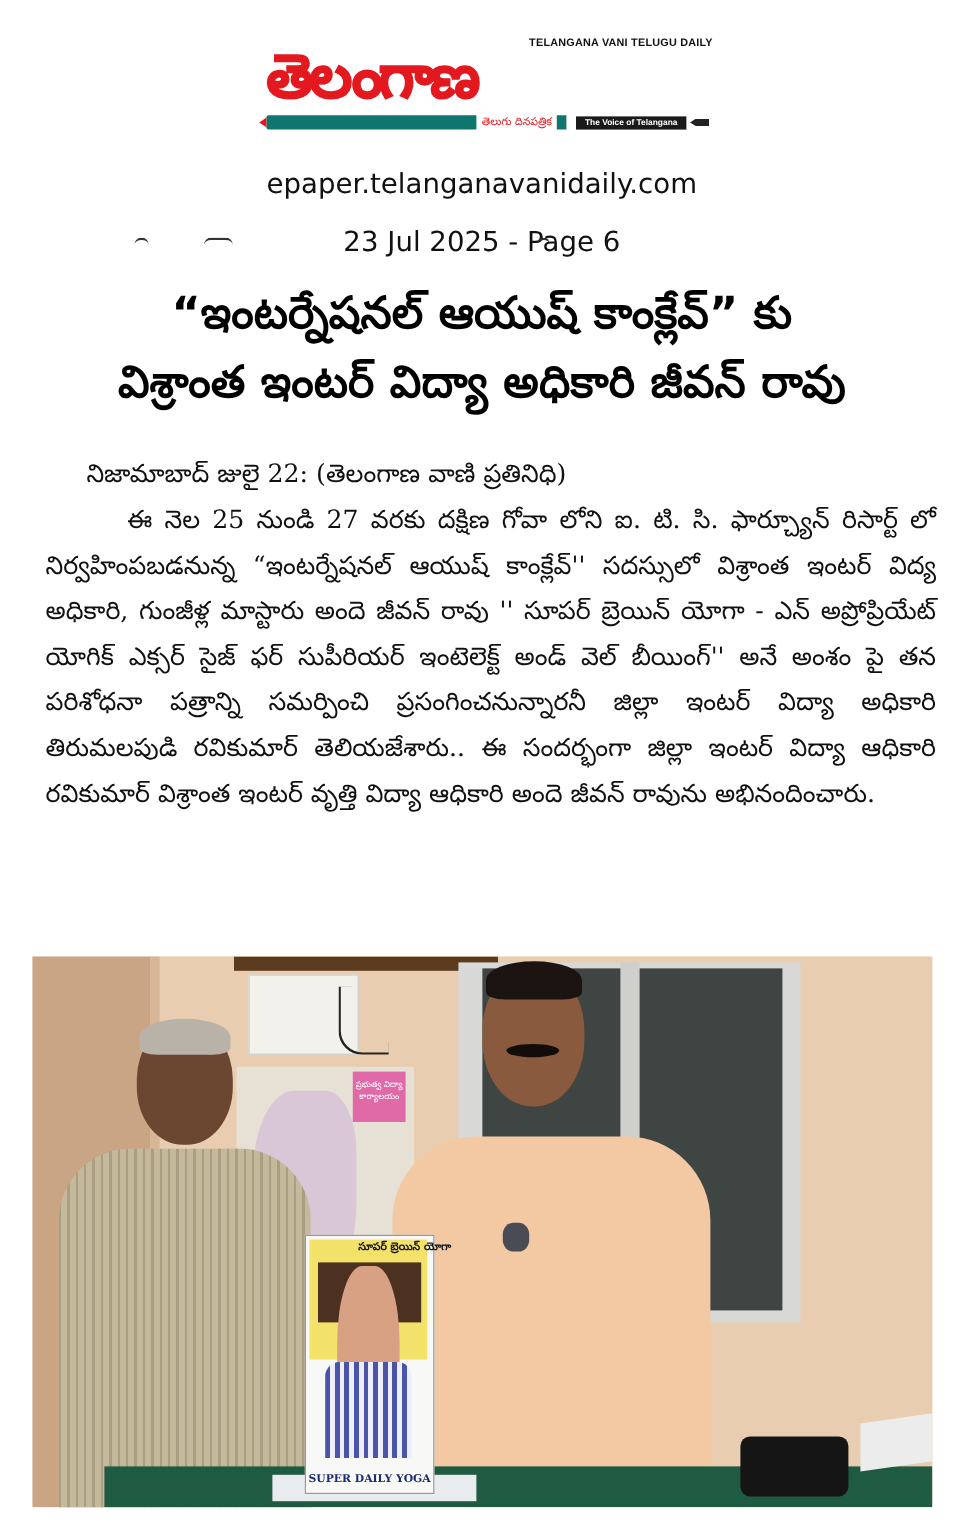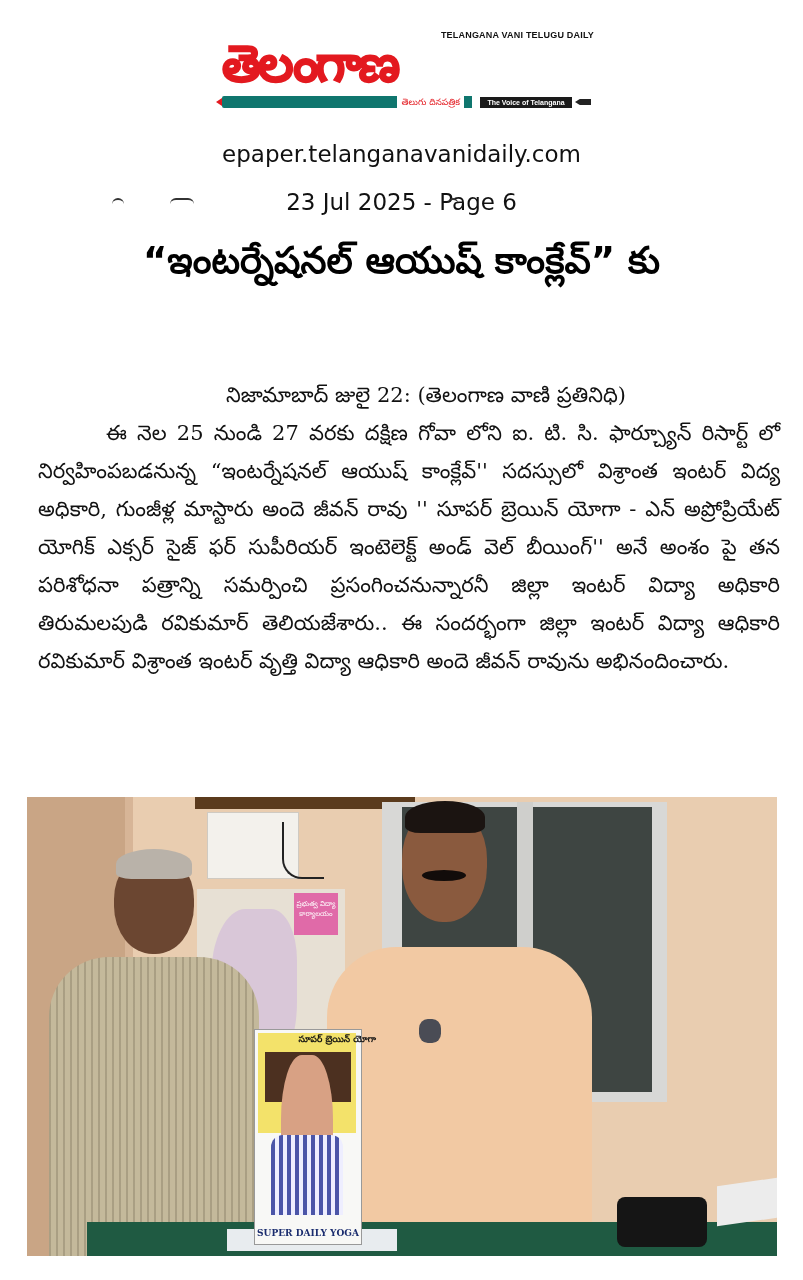--- a/index.html
+++ b/index.html
@@ -21,21 +21,21 @@
   .date { position: absolute; left: 0; width: 803px; top: 158px; text-align: center; font-family: "DejaVu Sans", sans-serif; font-size: 23px; color: #111; line-height: 30px; margin-top: 29px; }
 
   .cutline { position: absolute; left: 30px; top: 198px; width: 480px; height: 10px; }
   .cut-mark { position: absolute; top: 0; height: 6px; border-top: 2px solid #333; border-radius: 6px 6px 0 0; }
 
   
   .headline { position: absolute; left: 20px; width: 763px; top: 232px; text-align: center; font-family: "DejaVu Sans", sans-serif; font-weight: bold; font-size: 37px; line-height: 58px; color: #000; }
 
   
   .article { position: absolute; left: 38px; top: 376px; width: 742px; font-family: "DejaVu Serif", serif; font-size: 21px; line-height: 38px; color: #111; }
-  .dateline { padding-left: 34px; text-align: center; }
+  .dateline { padding-left: 34px; }
   .para { text-indent: 68px; text-align: justify; }
 
   
   .photo { position: absolute; left: 27px; top: 797px; width: 750px; height: 459px; background: #e9cdb0; overflow: hidden; }
   .wall-left { position: absolute; left: 0; top: 0; width: 100px; height: 459px; background: #c9a585; }
   .wall-edge { position: absolute; left: 98px; top: 0; width: 8px; height: 459px; background: #d7b597; }
   .frame-top { position: absolute; left: 168px; top: 0; width: 220px; height: 12px; background: #5b3b1d; }
   .switchboard { position: absolute; left: 180px; top: 15px; width: 90px; height: 65px; background: #f3f1ec; border: 1px solid #cfcac2; }
   .wire { position: absolute; left: 255px; top: 25px; width: 40px; height: 55px; border-left: 2px solid #222; border-bottom: 2px solid #222; border-radius: 0 0 0 20px; }
   .map { position: absolute; left: 170px; top: 92px; width: 148px; height: 210px; background: #e7e0d4; }
@@ -86,20 +86,21 @@
 <div class="date">23 Jul 2025 - Page 6</div>
 
 <div class="cutline">
   <div class="cut-mark" style="left:82px;width:12px;"></div>
   <div class="cut-mark" style="left:140px;width:24px;"></div>
   <div class="cut-mark" style="left:418px;width:10px;"></div>
 </div>
 
 <div class="headline">
   <div>“ఇంటర్నేషనల్ ఆయుష్ కాంక్లేవ్” కు</div>
+  <div>విశ్రాంత ఇంటర్ విద్యా అధికారి జీవన్ రావు</div>
 </div>
 
 <div class="article">
   <div class="dateline">నిజామాబాద్ జులై 22: (తెలంగాణ వాణి ప్రతినిధి)</div>
   <div class="para">ఈ నెల 25 నుండి 27 వరకు దక్షిణ గోవా లోని ఐ. టి. సి. ఫార్చ్యూన్ రిసార్ట్ లో నిర్వహింపబడనున్న “ఇంటర్నేషనల్ ఆయుష్ కాంక్లేవ్'' సదస్సులో విశ్రాంత ఇంటర్ విద్య అధికారి, గుంజీళ్ల మాస్టారు అందె జీవన్ రావు '' సూపర్ బ్రెయిన్ యోగా - ఎన్ అప్రోప్రియేట్ యోగిక్ ఎక్సర్ సైజ్  ఫర్ సుపీరియర్ ఇంటెలెక్ట్ అండ్ వెల్ బీయింగ్'' అనే అంశం పై తన పరిశోధనా పత్రాన్ని సమర్పించి ప్రసంగించనున్నారనీ జిల్లా ఇంటర్ విద్యా అధికారి తిరుమలపుడి రవికుమార్ తెలియజేశారు..  ఈ సందర్భంగా జిల్లా ఇంటర్ విద్యా ఆధికారి రవికుమార్  విశ్రాంత ఇంటర్ వృత్తి విద్యా ఆధికారి అందె జీవన్ రావును అభినందించారు.</div>
 </div>
 
 <div class="photo">
   <div class="wall-left"></div>
   <div class="wall-edge"></div>

